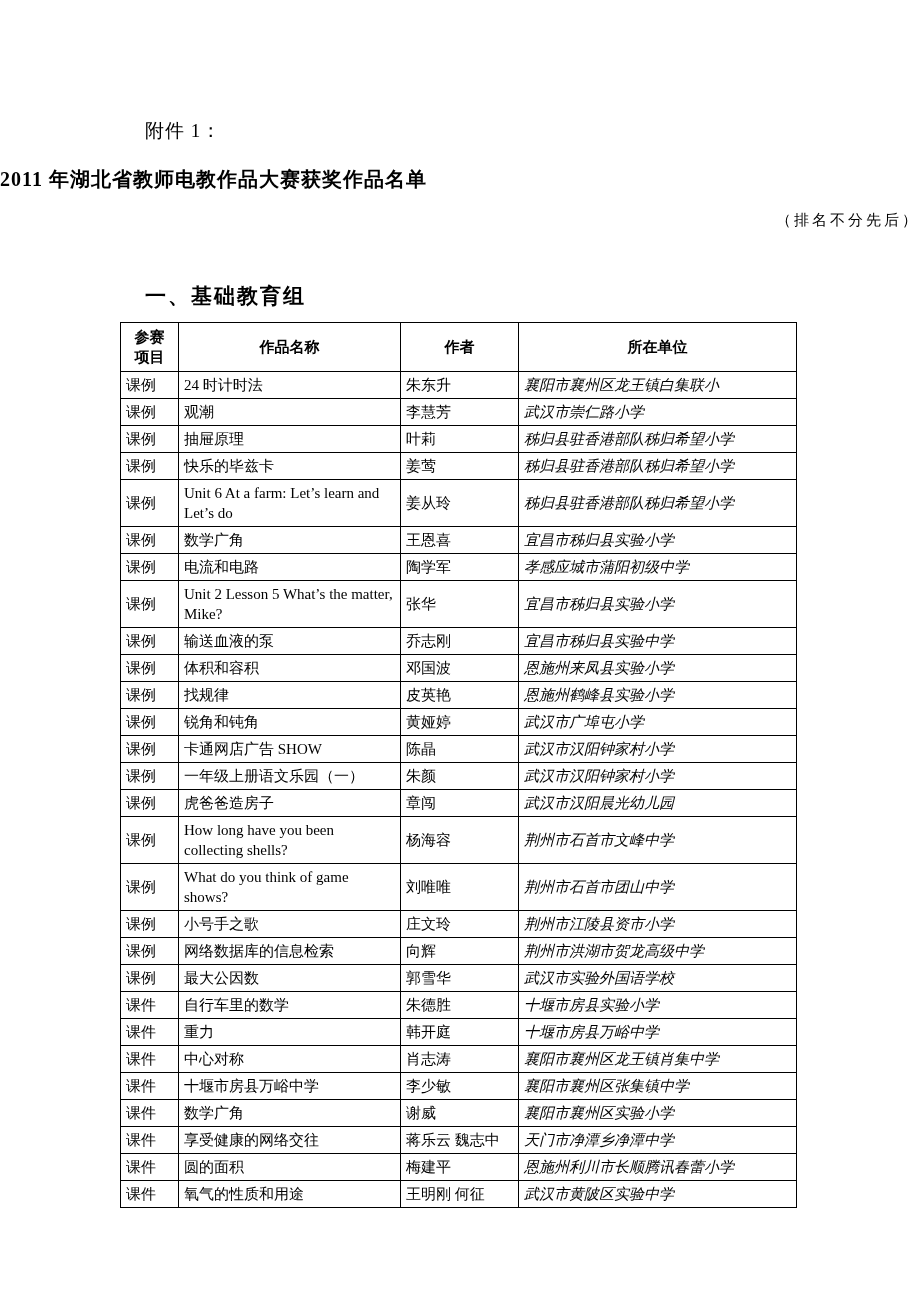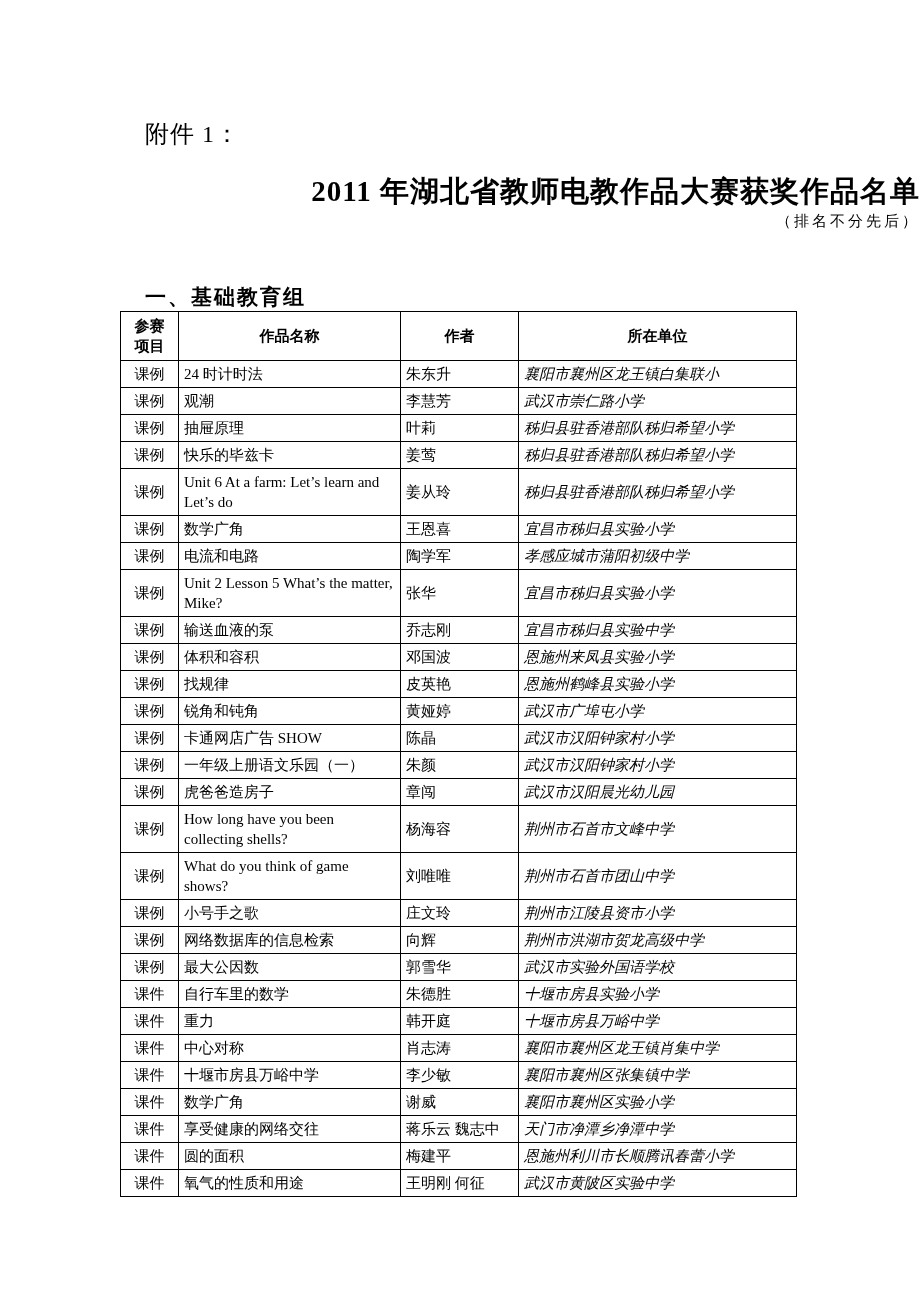--- a/index.html
+++ b/index.html
@@ -12,42 +12,43 @@
     overflow: hidden;
   }
   .page {
     position: relative;
     width: 920px;
     height: 1302px;
     padding-top: 118px;
   }
   .attachment {
     margin-left: 145px;
-    font-size: 24px;
+    font-size: 19px;
     letter-spacing: 1px;
     margin-bottom: 22px;
   }
   .doc-title {
-    text-align: right;
-    font-size: 29px;
+    text-align: left;
+    font-size: 20px;
     font-weight: bold;
     letter-spacing: 1px;
+    margin-bottom: 18px;
   }
   .doc-subtitle {
     text-align: right;
     font-size: 15px;
     letter-spacing: 3px;
     margin-bottom: 52px;
   }
   .section-heading {
     margin-left: 145px;
     font-size: 21px;
     font-weight: bold;
     letter-spacing: 2px;
-    margin-bottom: 0;
+    margin-bottom: 12px;
   }
   .award-heading {
     text-align: center;
     font-size: 20px;
     letter-spacing: 1px;
     margin-bottom: 6px;
   }
   table.awards {
     border-collapse: collapse;
     margin-left: 120px;
@@ -62,21 +63,21 @@
     padding: 3px 5px;
     vertical-align: middle;
     word-wrap: break-word;
   }
   table.awards th {
     font-weight: bold;
     text-align: center;
     padding: 4px 2px;
   }
   th .wrap2 { white-space: pre-line; display: block; }
-  td.c-category { text-align: center; }
+  td.c-category { text-align: left; }
   td.c-title    { text-align: left; padding-left: 9px; }
   td.c-author   { text-align: left; padding-left: 9px; }
   td.c-unit     { text-align: left; padding-left: 9px; font-style: italic; }
 </style>
 </head>
 <body>
 
 <div class="page">
 
   <div class="attachment">附件 1：</div>

